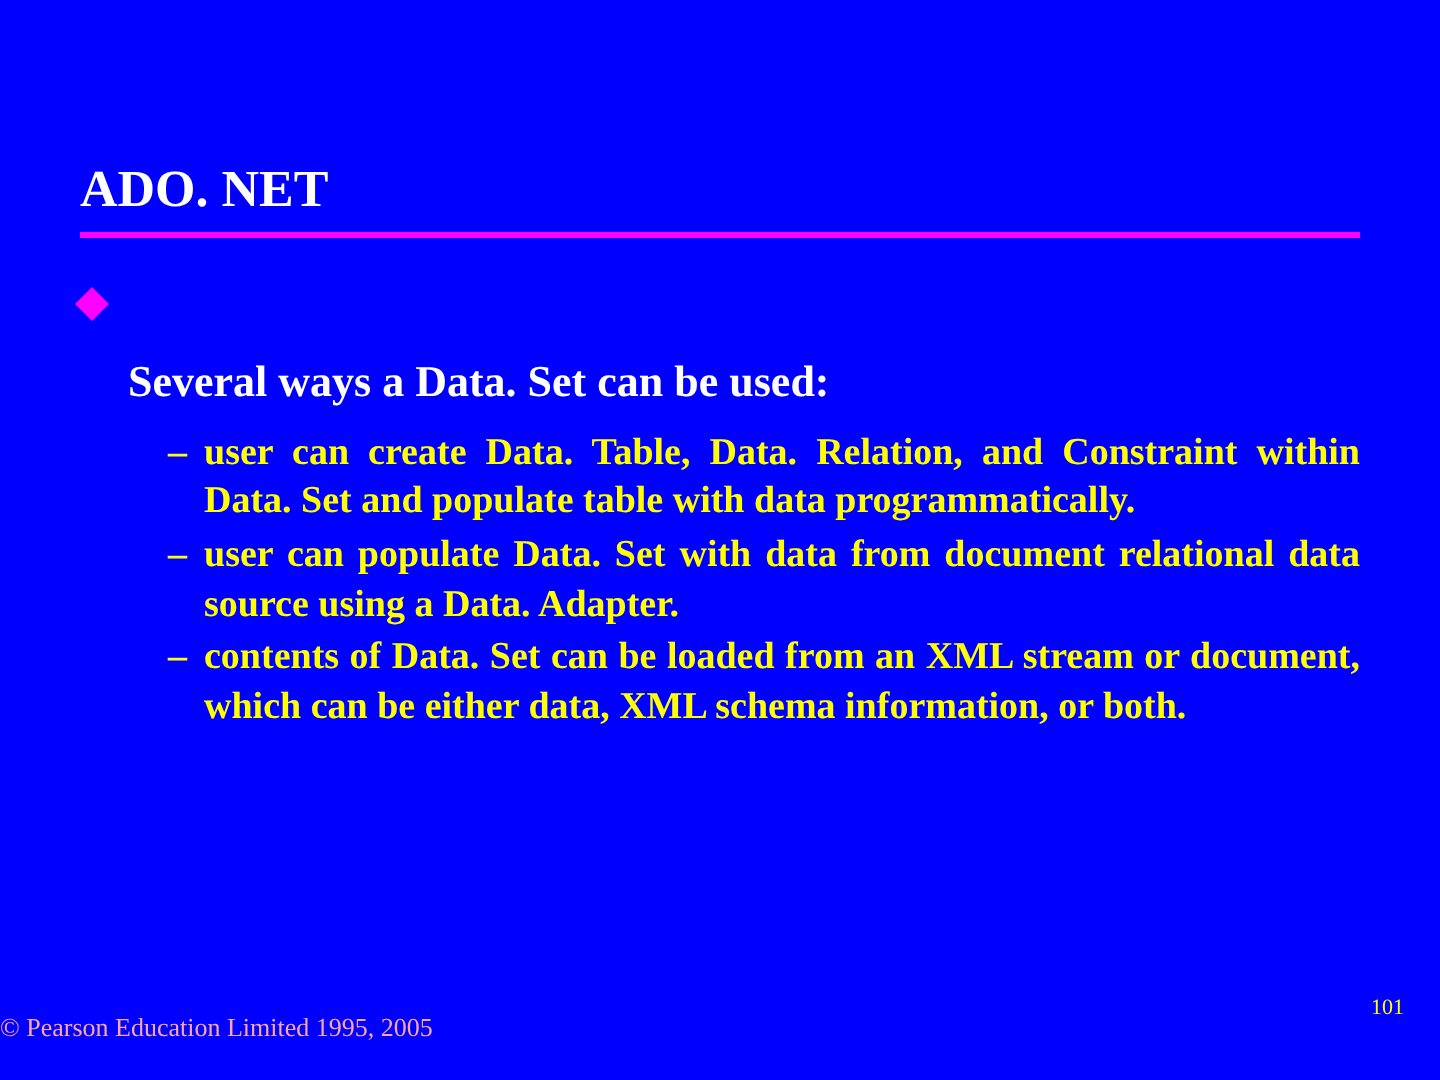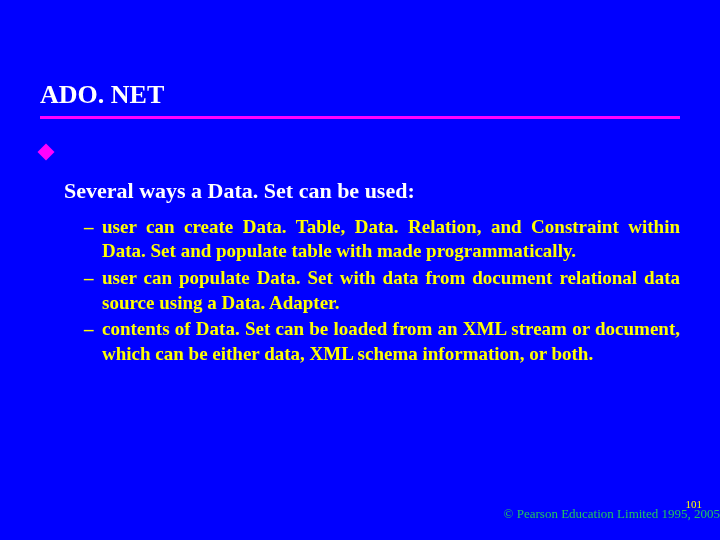--- a/index.html
+++ b/index.html
@@ -80,22 +80,22 @@
     font-weight: bold;
     line-height: 1.3;
     text-align: justify;
     flex: 1 1 auto;
   }
   .footer {
     position: absolute;
     bottom: 18px;
     left: 0;
     right: 0;
-    text-align: right;
-    color: #22c55e;
+    text-align: left;
+    color: #fca5a5;
     font-size: 13px;
   }
   .pagenum {
     position: absolute;
     bottom: 30px;
     right: 18px;
     color: #ffff00;
     font-size: 11px;
   }
 </style>
@@ -109,21 +109,21 @@
   <div class="body">
 
     <div class="bullet-main">
       <div class="marker"></div>
       <div class="txt">Several ways a Data. Set can be used:</div>
     </div>
 
     <div class="sublist">
       <div class="sub">
         <div class="dash">–</div>
-        <div class="txt">user can create Data. Table, Data. Relation, and Constraint within Data. Set and populate table with made programmatically.</div>
+        <div class="txt">user can create Data. Table, Data. Relation, and Constraint within Data. Set and populate table with data programmatically.</div>
       </div>
       <div class="sub">
         <div class="dash">–</div>
         <div class="txt">user can populate Data. Set with data from document relational data source using a Data. Adapter.</div>
       </div>
       <div class="sub">
         <div class="dash">–</div>
         <div class="txt">contents of Data. Set can be loaded from an XML stream or document, which can be either data, XML schema information, or both.</div>
       </div>
     </div>

